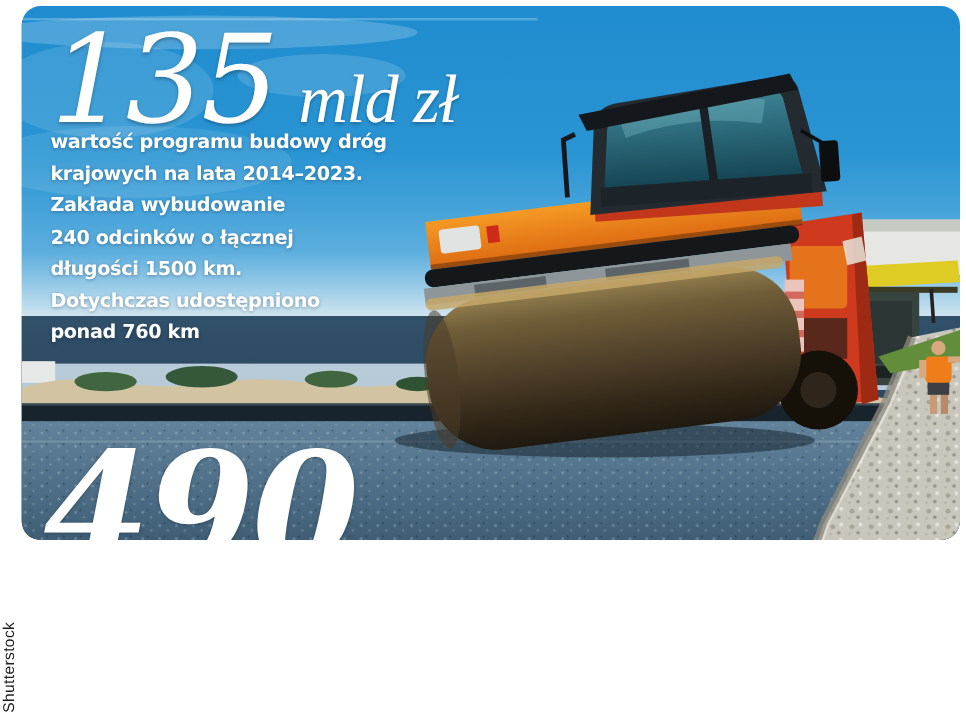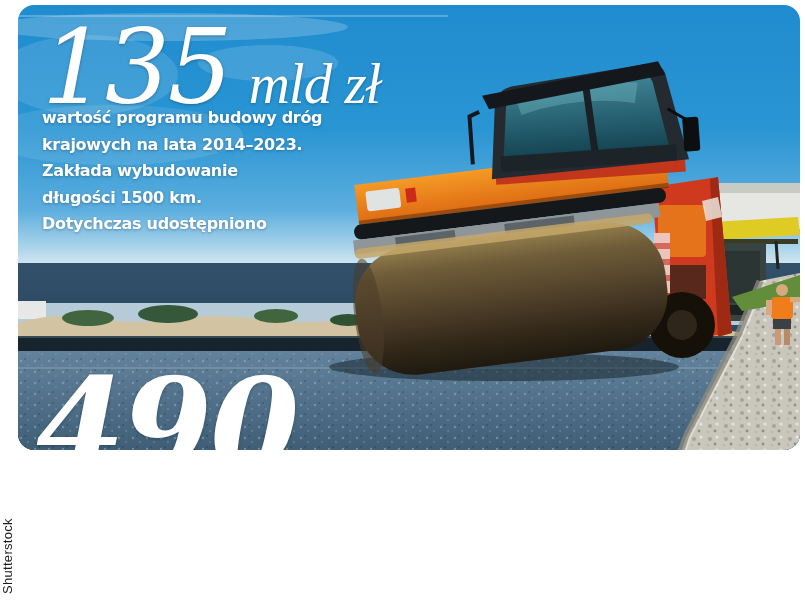--- a/index.html
+++ b/index.html
@@ -200,22 +200,24 @@
   </svg>
 
   <div class="overlay num-row" style="left:24px;top:12px;">
     <span class="big-num num1">135</span>
     <span class="unit unit1">mld zł</span>
   </div>
   <div class="overlay para" style="left:24px;top:100px;">
     <div>wartość programu budowy dróg</div>
     <div>krajowych na lata 2014–2023.</div>
     <div>Zakłada wybudowanie</div>
+    <div>240 odcinków o łącznej</div>
     <div>długości 1500 km.</div>
     <div>Dotychczas udostępniono</div>
+    <div>ponad 760 km</div>
   </div>
 
   <div class="overlay" style="left:18px;top:355px;">
     <span class="big-num num2">490</span>
   </div>
 
   <div class="overlay num-row" style="left:22px;top:466px;align-items:flex-end;">
     <span class="big-num num3">21</span>
     <span class="unit unit3">mld zł</span>
   </div>

